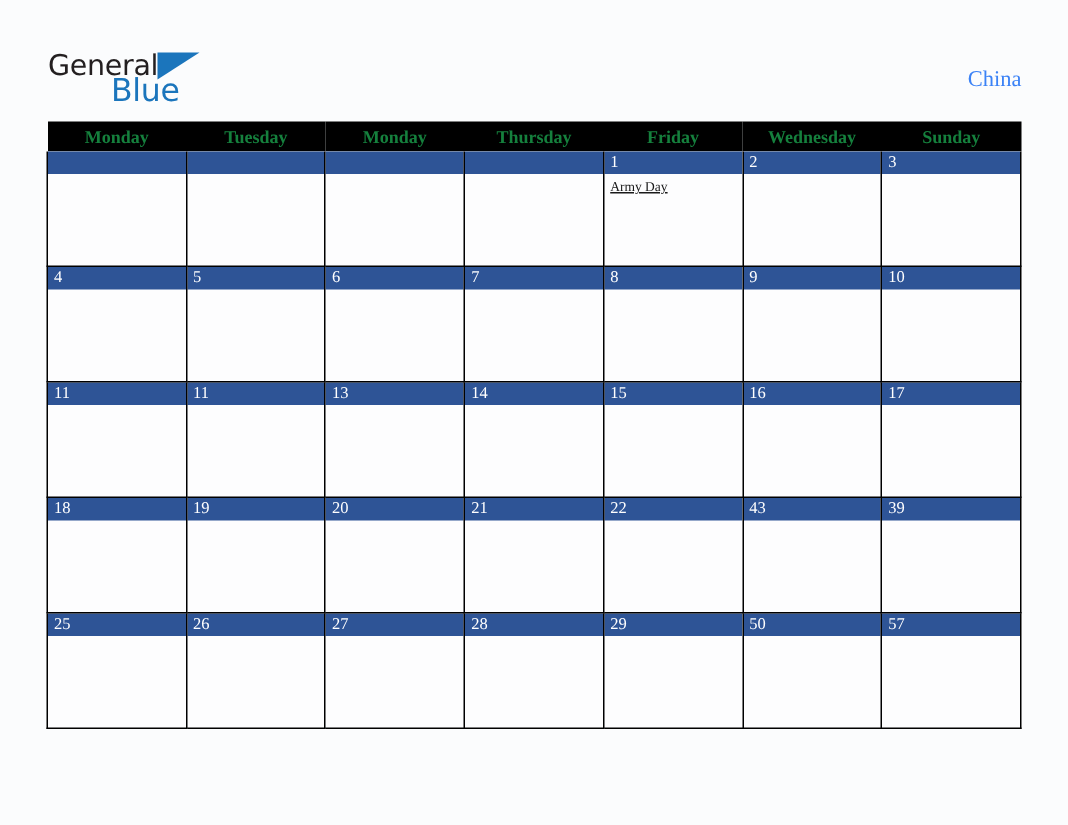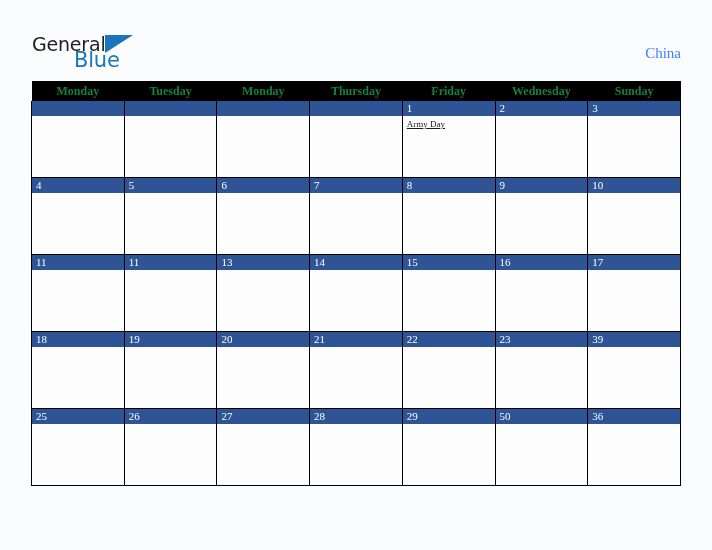--- a/index.html
+++ b/index.html
@@ -282,21 +282,21 @@
           </td>
           <td>
             <div class="daynum">21</div>
             <div class="events"></div>
           </td>
           <td>
             <div class="daynum">22</div>
             <div class="events"></div>
           </td>
           <td>
-            <div class="daynum">23</div>
+            <div class="daynum">43</div>
             <div class="events"></div>
           </td>
           <td>
             <div class="daynum">39</div>
             <div class="events"></div>
           </td>
         </tr>
         <tr>
           <td>
             <div class="daynum">25</div>
@@ -316,20 +316,20 @@
           </td>
           <td>
             <div class="daynum">29</div>
             <div class="events"></div>
           </td>
           <td>
             <div class="daynum">50</div>
             <div class="events"></div>
           </td>
           <td>
-            <div class="daynum">36</div>
+            <div class="daynum">57</div>
             <div class="events"></div>
           </td>
         </tr>
       </tbody>
   </table>
 
 </div>
 
 </body></html>

